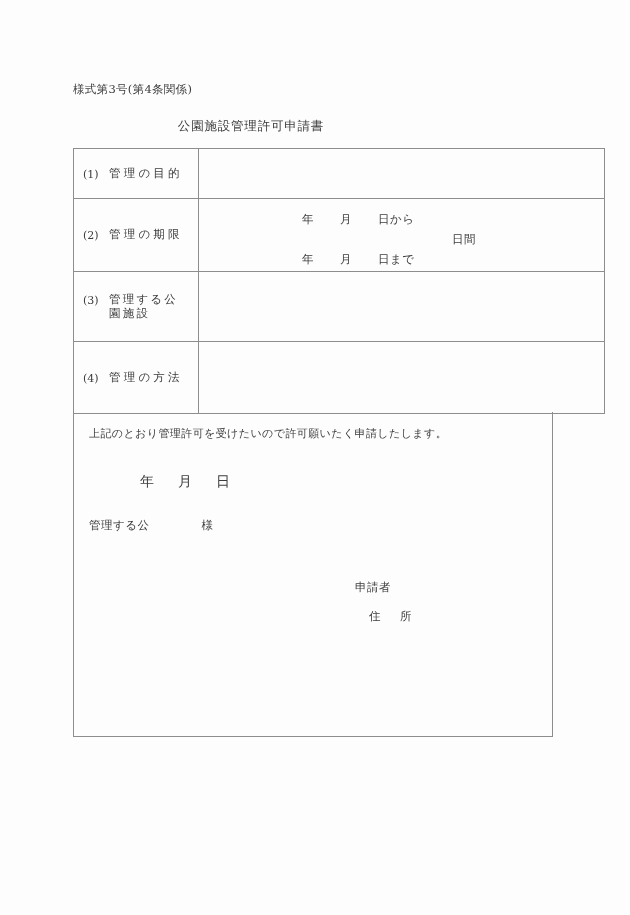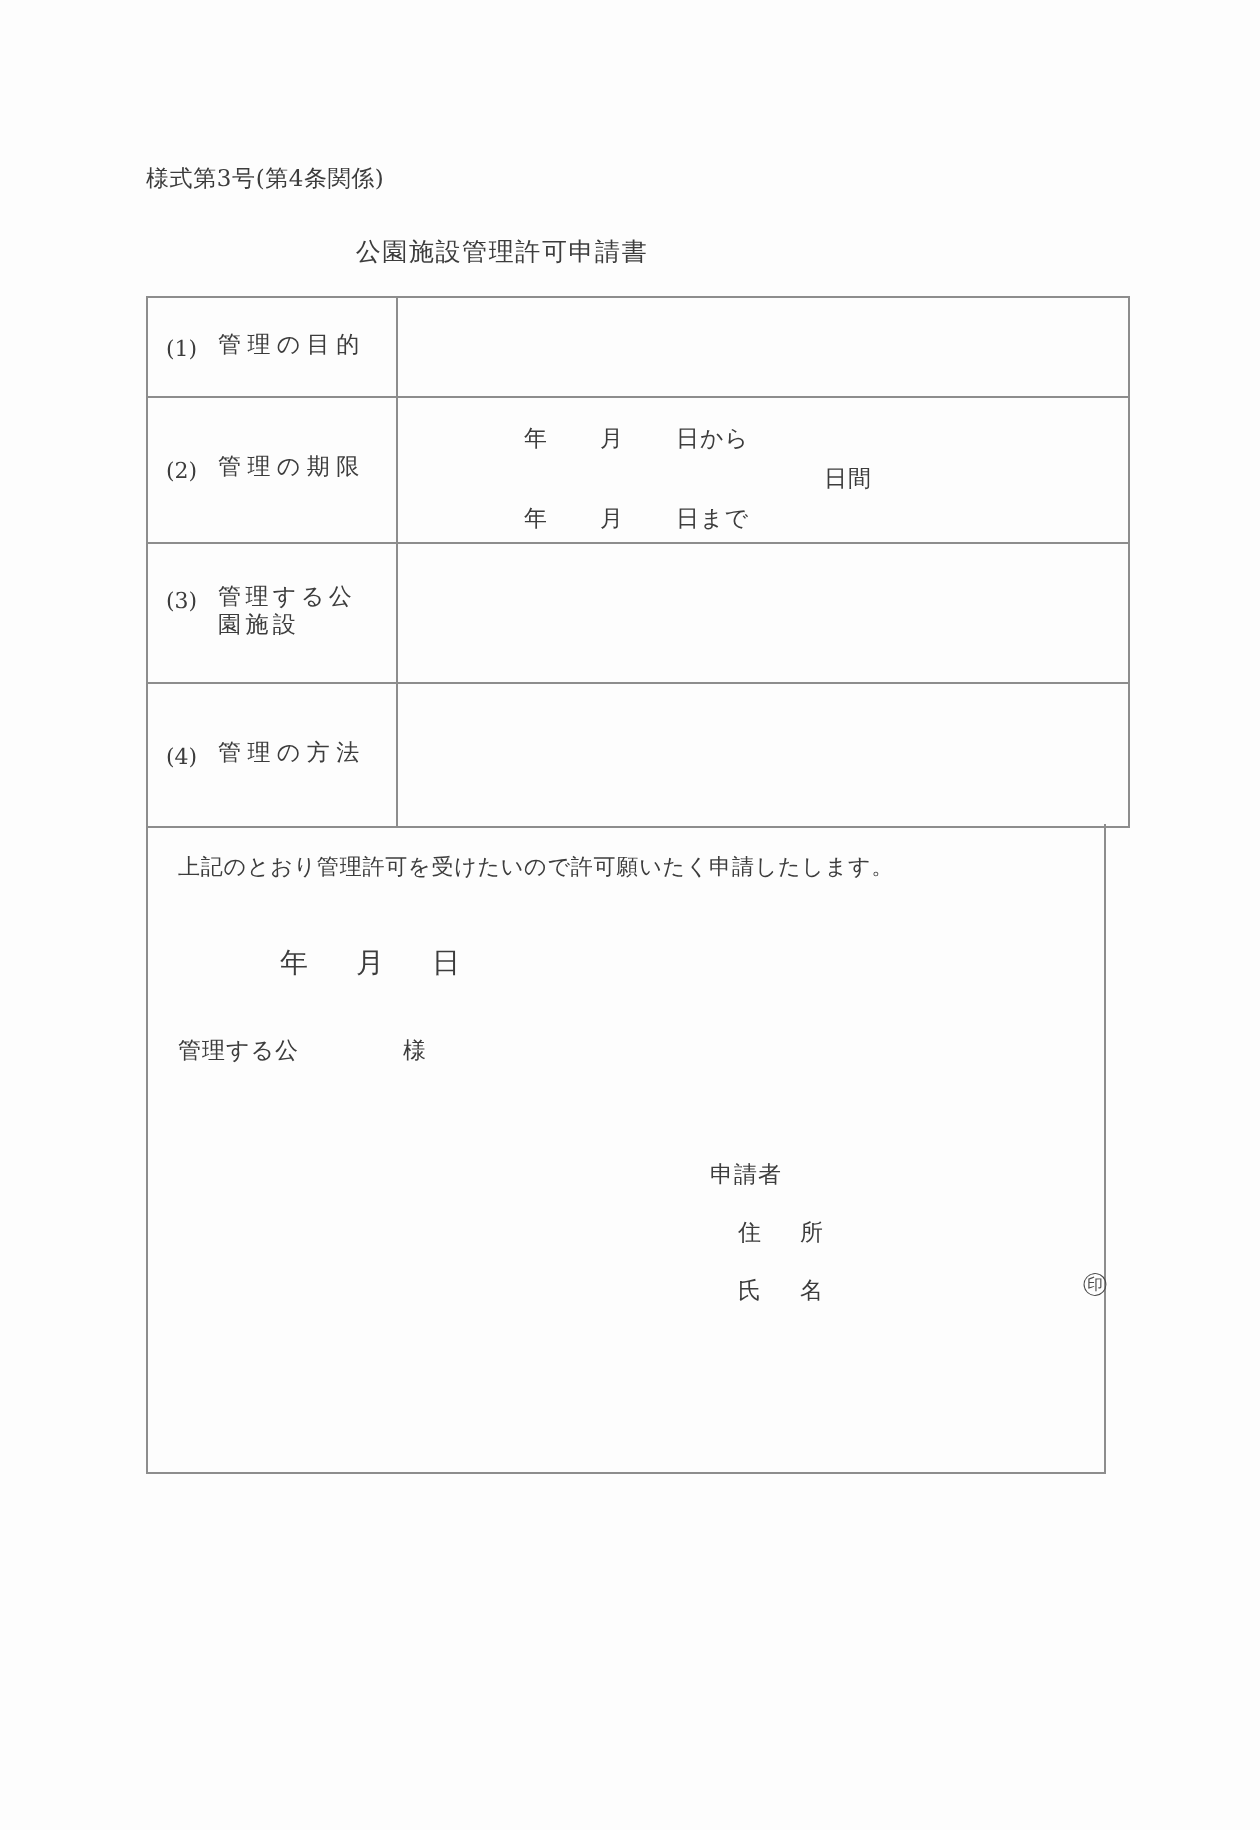--- a/index.html
+++ b/index.html
@@ -57,20 +57,21 @@
   }
   td.label-cell {
     width: 115px;
     padding-left: 9px;
     font-size: 11.5px;
     color: #3c3c3c;
   }
   td.value-cell {
     width: 365px;
     position: relative;
+    padding-left: 40px;
   }
   .row-num {
     display: inline-block;
     width: 26px;
     font-family: "DejaVu Serif", "Liberation Serif", serif;
     font-size: 11px;
   }
   .label-text {
     display: inline-block;
     vertical-align: top;
@@ -244,20 +245,15 @@
   <div class="addressee">
     <span>管理する公</span><span class="honorific">様</span>
   </div>
 
   <div class="applicant">
     <div class="applicant-title">申請者</div>
     <div class="applicant-row">
       <span class="field-label">住　所</span>
       <span></span>
     </div>
-    <div class="applicant-row">
-      <span class="field-label">氏　名</span>
-      <span></span>
-      <span class="seal">㊞</span>
-    </div>
   </div>
 
 </div>
 
 </body></html>

